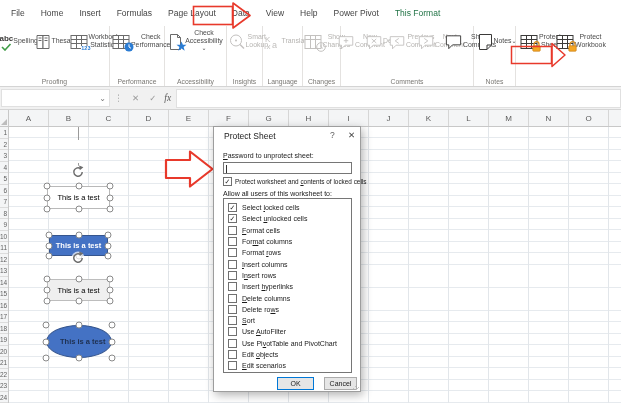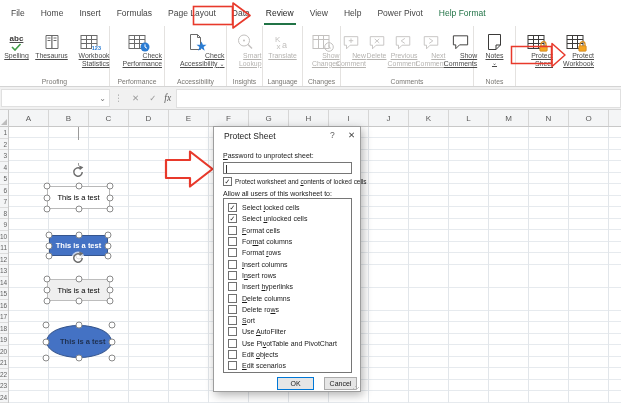--- a/index.html
+++ b/index.html
@@ -17,22 +17,22 @@
         height:2.5px;background:#217346;}
   .mtab.accent{color:#217346;}
 
   
   .ribbon{position:absolute;left:0;top:26px;width:621px;height:61px;background:#fff;
           border-bottom:1px solid #d4d4d4;display:flex;align-items:stretch;box-sizing:border-box;}
   .rgroup{position:relative;display:flex;flex-direction:column;align-items:center;
           border-right:1px solid #e4e2e0;box-sizing:border-box;flex:none;}
   .rbtns{display:flex;flex:1;align-items:flex-start;justify-content:center;padding-top:3px;width:100%;}
   .glabel{position:absolute;bottom:1px;left:0;right:0;text-align:center;font-size:6.8px;color:#7a7874;}
-  .rbtn{display:flex;flex-direction:column;align-items:center;font-size:6.9px;color:#4a4a4a;
-        line-height:1.12;text-align:right;flex:none;text-decoration:underline;}
+  .rbtn{display:flex;flex-direction:row;align-items:center;font-size:6.9px;color:#4a4a4a;
+        line-height:1.12;text-align:center;flex:none;}
   .rbtn .ricon{height:22px;display:flex;align-items:end;justify-content:center;margin-bottom:1px;color:#6a6a6a;position:relative;}
   .rbtn.disabled{color:#b5b3b0;}
   .rbtn.disabled .ricon{color:#c3c1bf;}
   .chev{font-size:6px;color:inherit;line-height:4px;}
   .abc{font-size:8px;font-weight:bold;color:#3b3a39;line-height:8px;}
   .blue-badge{position:absolute;right:-3px;bottom:-1px;}
   .num123{position:absolute;right:-2px;bottom:0;font-size:5.5px;font-weight:bold;color:#2b7cd3;background:#fff;line-height:5px;}
 
   
   .fbar{position:absolute;left:0;top:87px;width:621px;height:23px;background:#f1f1f1;
@@ -111,25 +111,24 @@
 </head>
 <body>
 
 <div class="menubar" id="menu-tabs">
     <div class="mtab">File</div>
     <div class="mtab">Home</div>
     <div class="mtab">Insert</div>
     <div class="mtab">Formulas</div>
     <div class="mtab">Page Layout</div>
     <div class="mtab">Data</div>
-    <div class="mtab active">Review</div>
     <div class="mtab">View</div>
     <div class="mtab">Help</div>
     <div class="mtab">Power Pivot</div>
-    <div class="mtab accent">Help Format</div>
+    <div class="mtab accent">This Format</div>
   </div>
 
 <div class="ribbon">
 
   <div class="rgroup" style="width:110px">
     <div class="rbtns">
       <div class="rbtn" style="width:34px">
         <div class="ricon">
           <div style="display:flex;flex-direction:column;align-items:center;">
             <span class="abc">abc</span>

